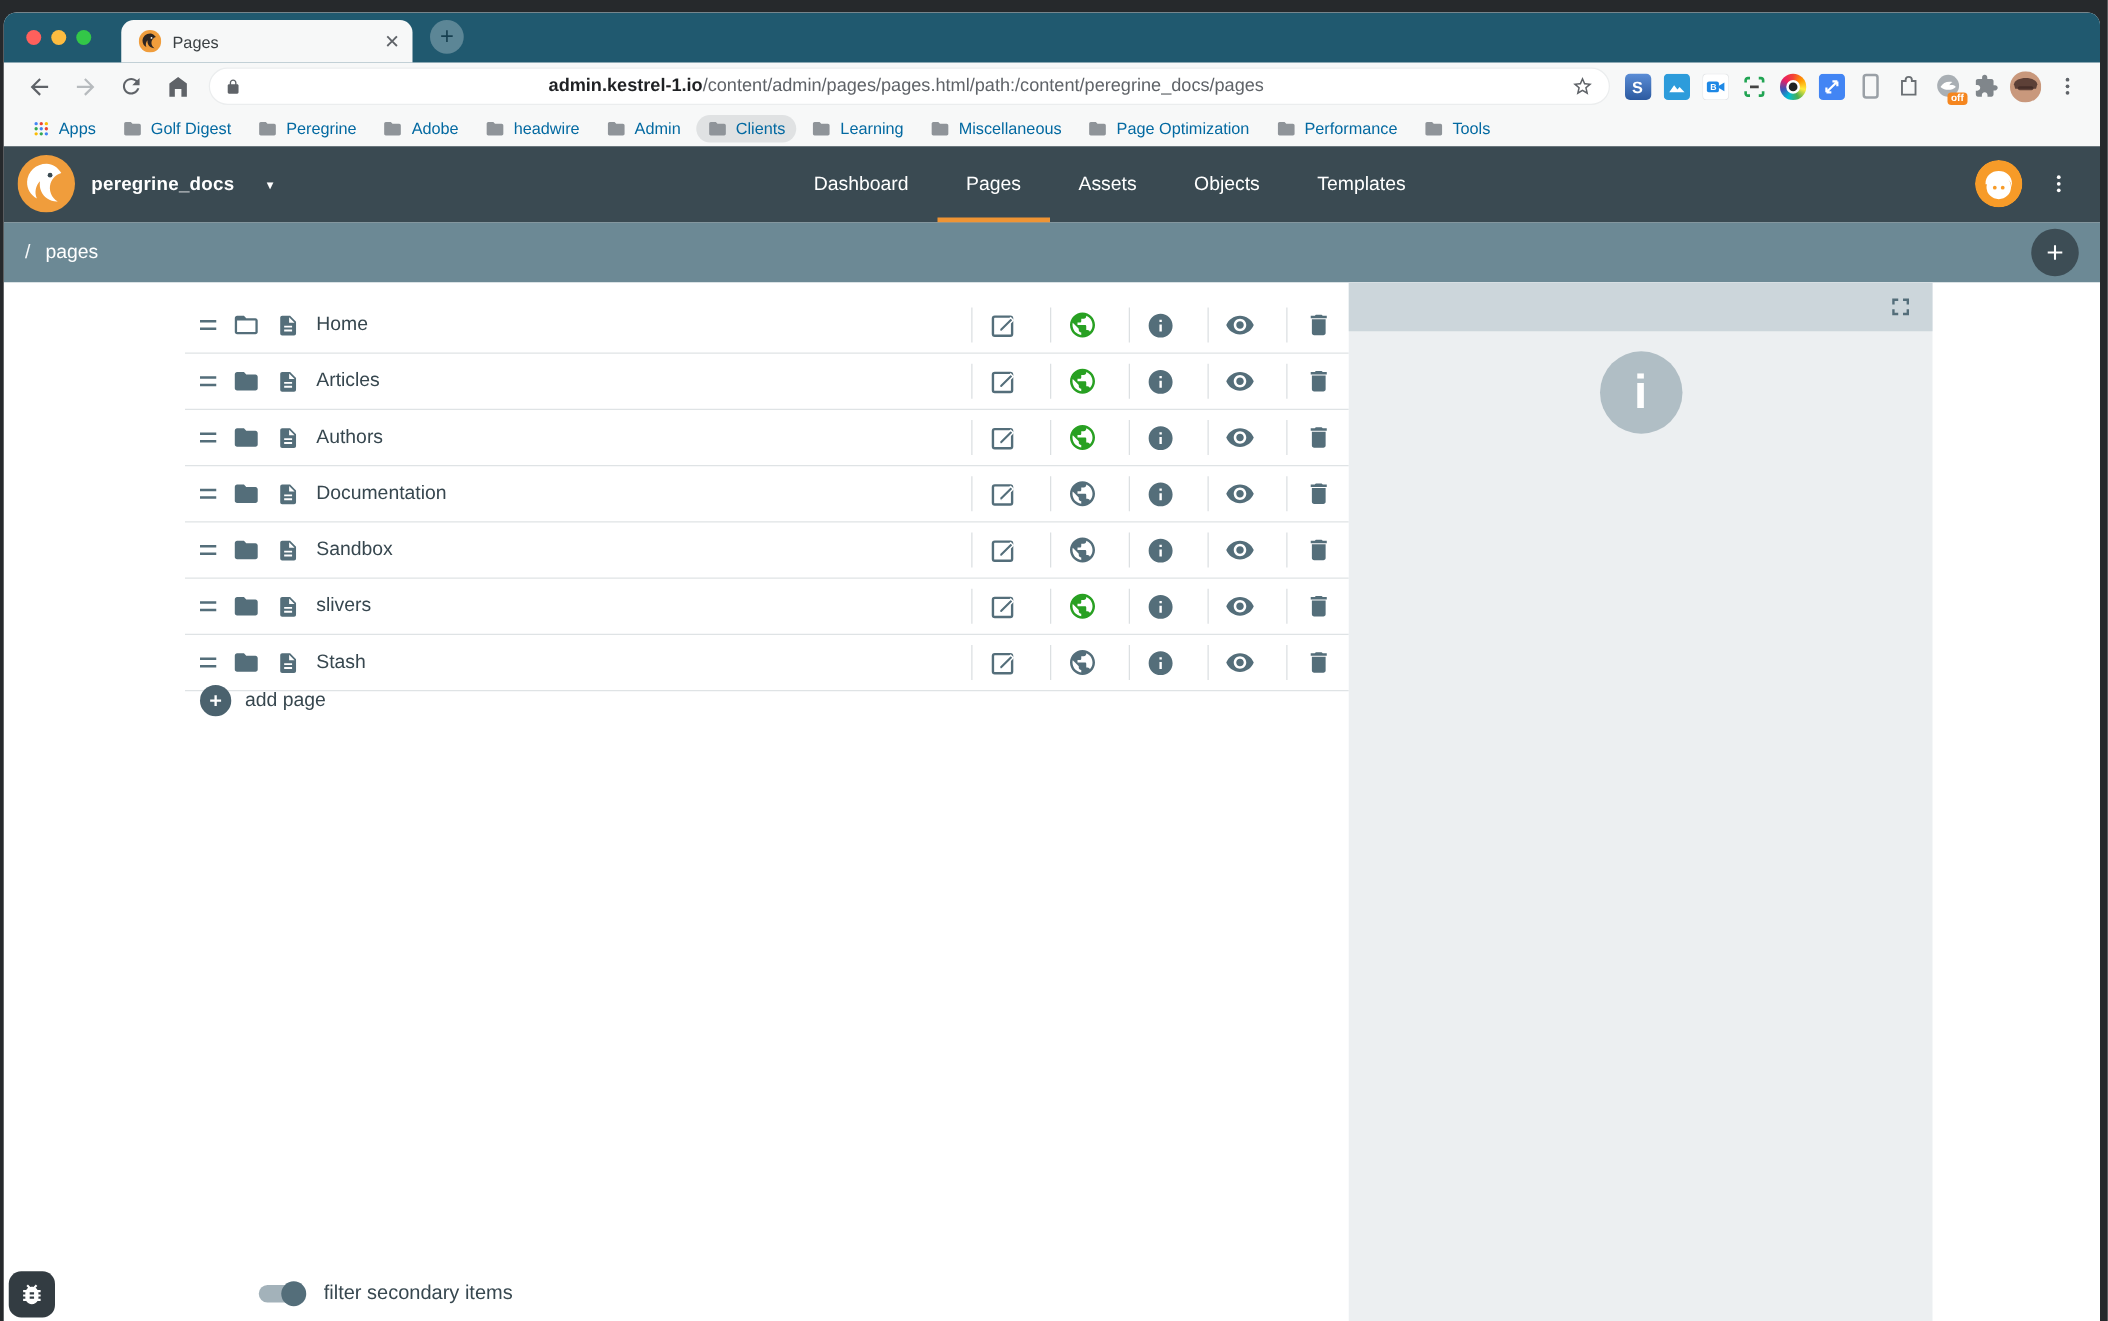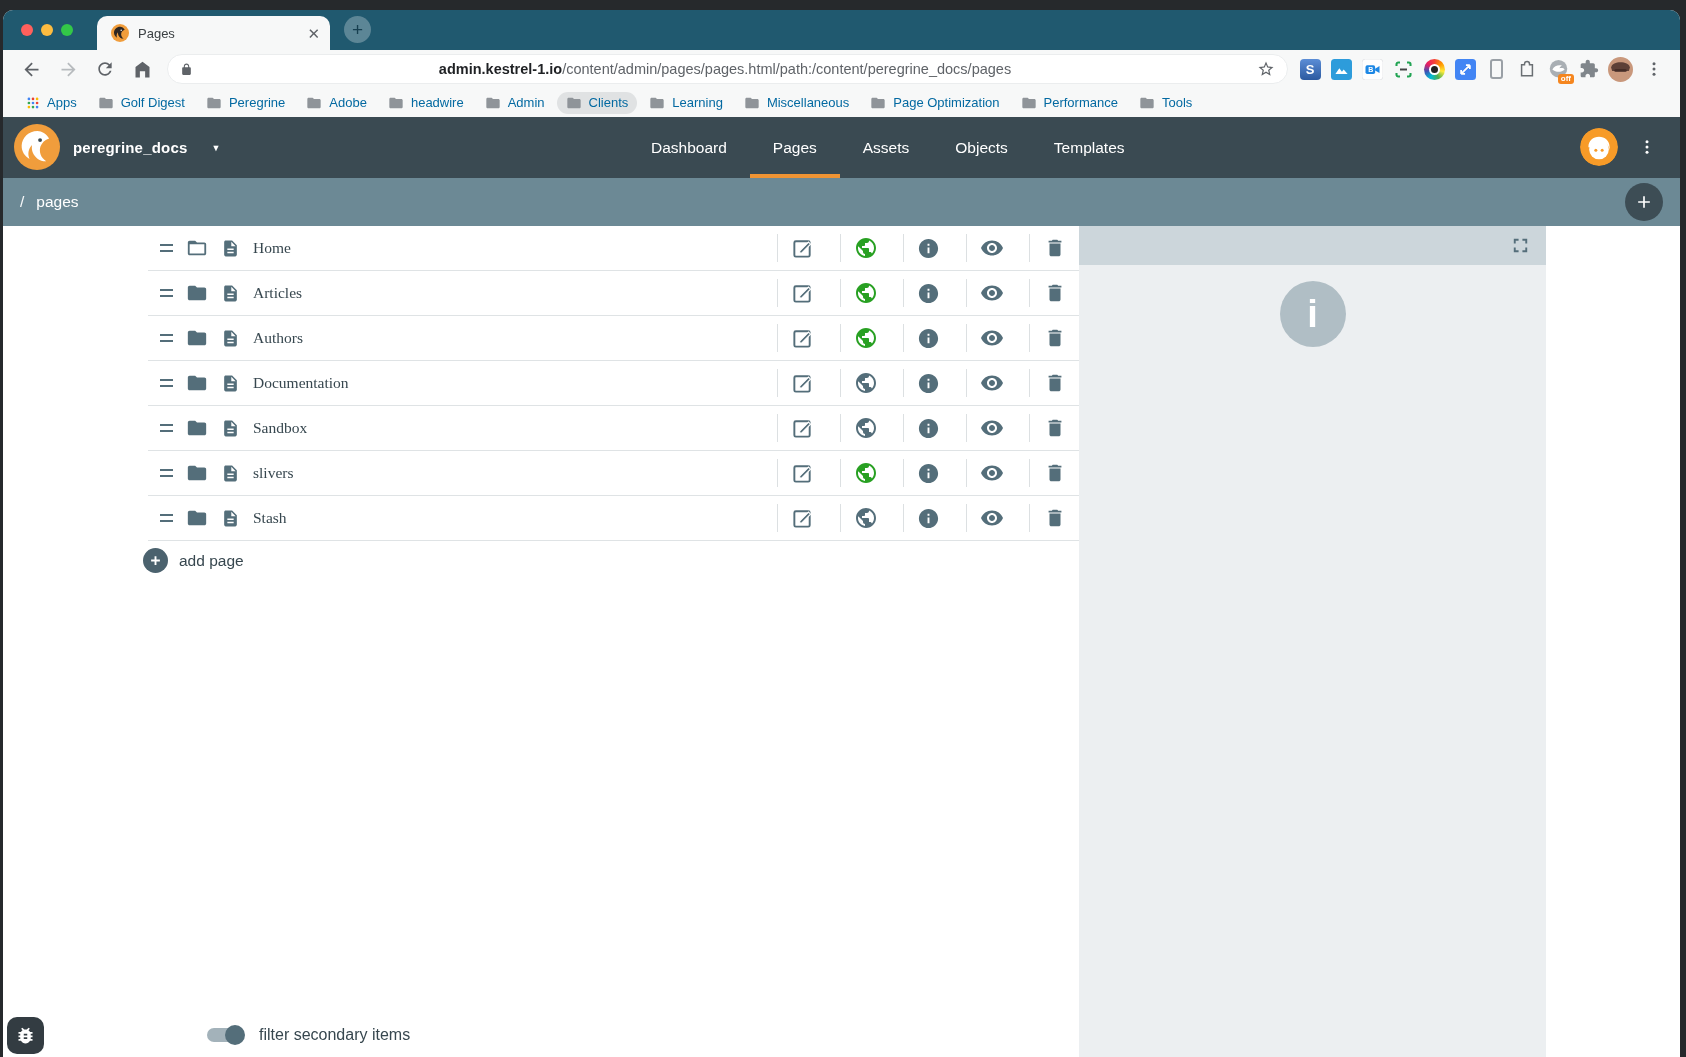--- a/index.html
+++ b/index.html
@@ -77,33 +77,33 @@
 
   
   .crumbbar { position:relative; height:48px; background:#6c8995; display:flex;
     align-items:center; padding-left:17px; gap:12px; color:#fff; font-size:15.5px; }
   .crumbbar .sep { opacity:.95; }
   .fab { position:absolute; right:17px; top:5px; width:38px; height:38px; border-radius:50%;
     background:#3d4d55; color:#fff; display:flex; align-items:center; justify-content:center; }
 
   
   .content { position:relative; height:831px; background:#fff; }
-  .pagelist { position:absolute; left:145px; top:0; width:931px;font-family:Liberation Serif, serif; }
+  .pagelist { position:absolute; left:145px; top:12px; width:931px; }
   .row { height:45px; display:flex; align-items:center; padding-left:12px; gap:13px;
     border-bottom:1px solid #dfe3e5; color:#546e7a; }
   .handle { width:13px; height:8px; border-top:2px solid #546e7a;
     border-bottom:2px solid #546e7a; flex:0 0 auto; }
   .row .title { flex:1; font-size:15.5px; color:#37474f; }
   .cell { width:50px; height:28px; display:flex; align-items:center; justify-content:center;
     border-left:1px solid #dce0e2; color:#546e7a; cursor:pointer; }
   .globe { color:#546e7a; }
   .row.published .globe { color:#28a022; }
   .row .fold-closed { display:block; } .row .fold-open { display:none; } .row.folder-open .fold-open { display:block; }
 
-  .add-page { position:absolute; left:140px; top:322px; display:flex; align-items:center;
+  .add-page { position:absolute; left:157px; top:322px; display:flex; align-items:center;
     gap:11px; cursor:pointer; }
   .add-page .plus { width:25px; height:25px; border-radius:50%; background:#4b626e;
     color:#fff; display:flex; align-items:center; justify-content:center; }
   .add-page .lbl { font-size:15.5px; color:#37474f; }
 
   
   .panel { position:absolute; left:1076px; top:0; width:467px; height:100%; background:#eceff1; }
   .panel-head { height:39px; background:#ccd6db; position:relative; }
   .expand { position:absolute; right:14px; top:8px; color:#546e7a; cursor:pointer; }
   .panel-msg { margin-top:52px; text-align:center; font-size:15.5px; color:#37474f; }

